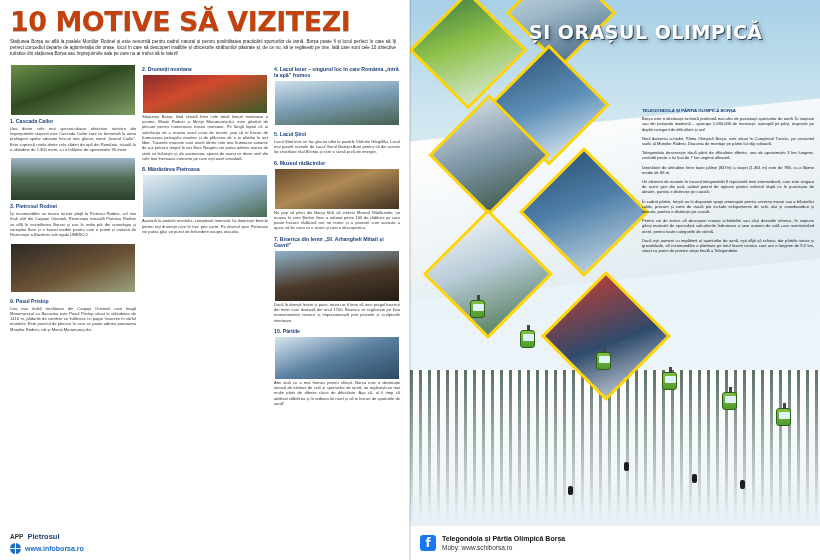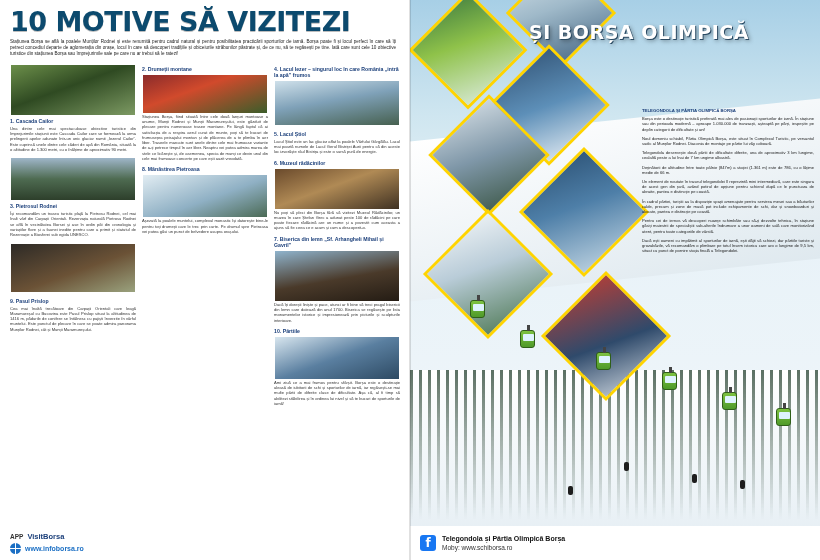--- a/index.html
+++ b/index.html
@@ -19,21 +19,21 @@
     background:#ffffff;
     padding:8px 10px 4px 10px;
     overflow:hidden;
   }
   .headline {
     font-family:"DejaVu Sans", sans-serif;
     font-weight:bold;
     font-size:27px;
     line-height:27px;
     letter-spacing:-0.5px;
-    color:#0c4a6e;
+    color:#c2410c;
     text-transform:uppercase;
     margin:0 0 4px 0;
     text-shadow:0 1px 0 #bdbdbd;
   }
   .headline .l2 { display:block; }
   .intro {
     font-size:4.6px;
     line-height:6.2px;
     color:#222;
     text-align:justify;
@@ -359,21 +359,21 @@
           <div class="item-body">Ami ziuă ce a mai frumos pentru sfârșit. Borșa este o destinație aleasă de iubitorii de schi și sporturilor de iarnă, iar regăsești-se mai multe pârtii de diferite clase de dificultate. Așa că, al fi timp să abilitezi stăbilirea și în ordinea lui nivel și să te bucuri de sporturile de iarnă!</div>
         </div>
 
       </div>
     </div>
 
     <div class="left-footer">
       <div class="footer-left">
         <div class="app-line">
           <span class="app-tag">APP</span>
-          <span class="visit-badge">VisitBorsa</span>
+          <span class="visit-badge">Pietrosul</span>
         </div>
         <div class="web-line">
           <span class="globe"></span>
           <span class="web-text">www.infoborsa.ro</span>
         </div>
       </div>
     </div>
   </div>
 
   <div class="right">
@@ -413,21 +413,21 @@
     <div class="cabin" style="left:312px; top:392px;"></div>
     <div class="cabin" style="left:366px; top:408px;"></div>
 
     <div class="skier" style="left:214px; top:462px;"></div>
     <div class="skier" style="left:282px; top:474px;"></div>
     <div class="skier" style="left:330px; top:480px;"></div>
     <div class="skier" style="left:158px; top:486px;"></div>
 
 
     <div class="title-right">
-      <span class="l2">ȘI BORȘA OLIMPICĂ</span>
+      <span class="l2">ȘI ORAȘUL OLIMPICĂ</span>
     </div>
 
     <div class="text-card">
       <div class="tc-head">TELEGONDOLA ȘI PÂRTIA OLIMPICĂ BORȘA</div>
       <p>Borșa este o destinație turistică preferată mai ales de pasionații sporturilor de iarnă. În stațiune sau din perioada modernă – aproape 1.030.000 de tranzacții, așteaptă pe părți, iespeșite pe deplin categorii de dificultate și ani!</p>
       <p>Noul domeniu schiabil, Pârtia Olimpică Borșa, este situat în Complexul Turistic, pe versantul sudic al Munților Rodnei. Diaconia de montaje pe pârtie lui văy coboară.</p>
       <p>Telegondola deservește două pârtii de dificultate diferite, una de aproximativ 3 km lungime, cealaltă peste a lui înai de 7 km ungime albastră.</p>
       <p>Deținătorii de altitudine între toate pâlnie (847m) a stației (1.361 m) este de 786, cu o lățime medie de 66 m.</p>
       <p>Un element de noutate în traseul telegondolei îl reprezintă mini intermediară, care este singura de acest gen din țară, având potirul de opțiune pentru schierul după ce le punctuara de abraite, pantea e distincție pe coastă.</p>
       <p>În cadrul pârtiei, turiștii au la dispoziție spații amenajate pentru servirea mesei sau a băuturilor calde, precum și zone de masă pot include echipamente de schi, dar și snowboarduri și alocate, pantea e distincție pe coastă.</p>

